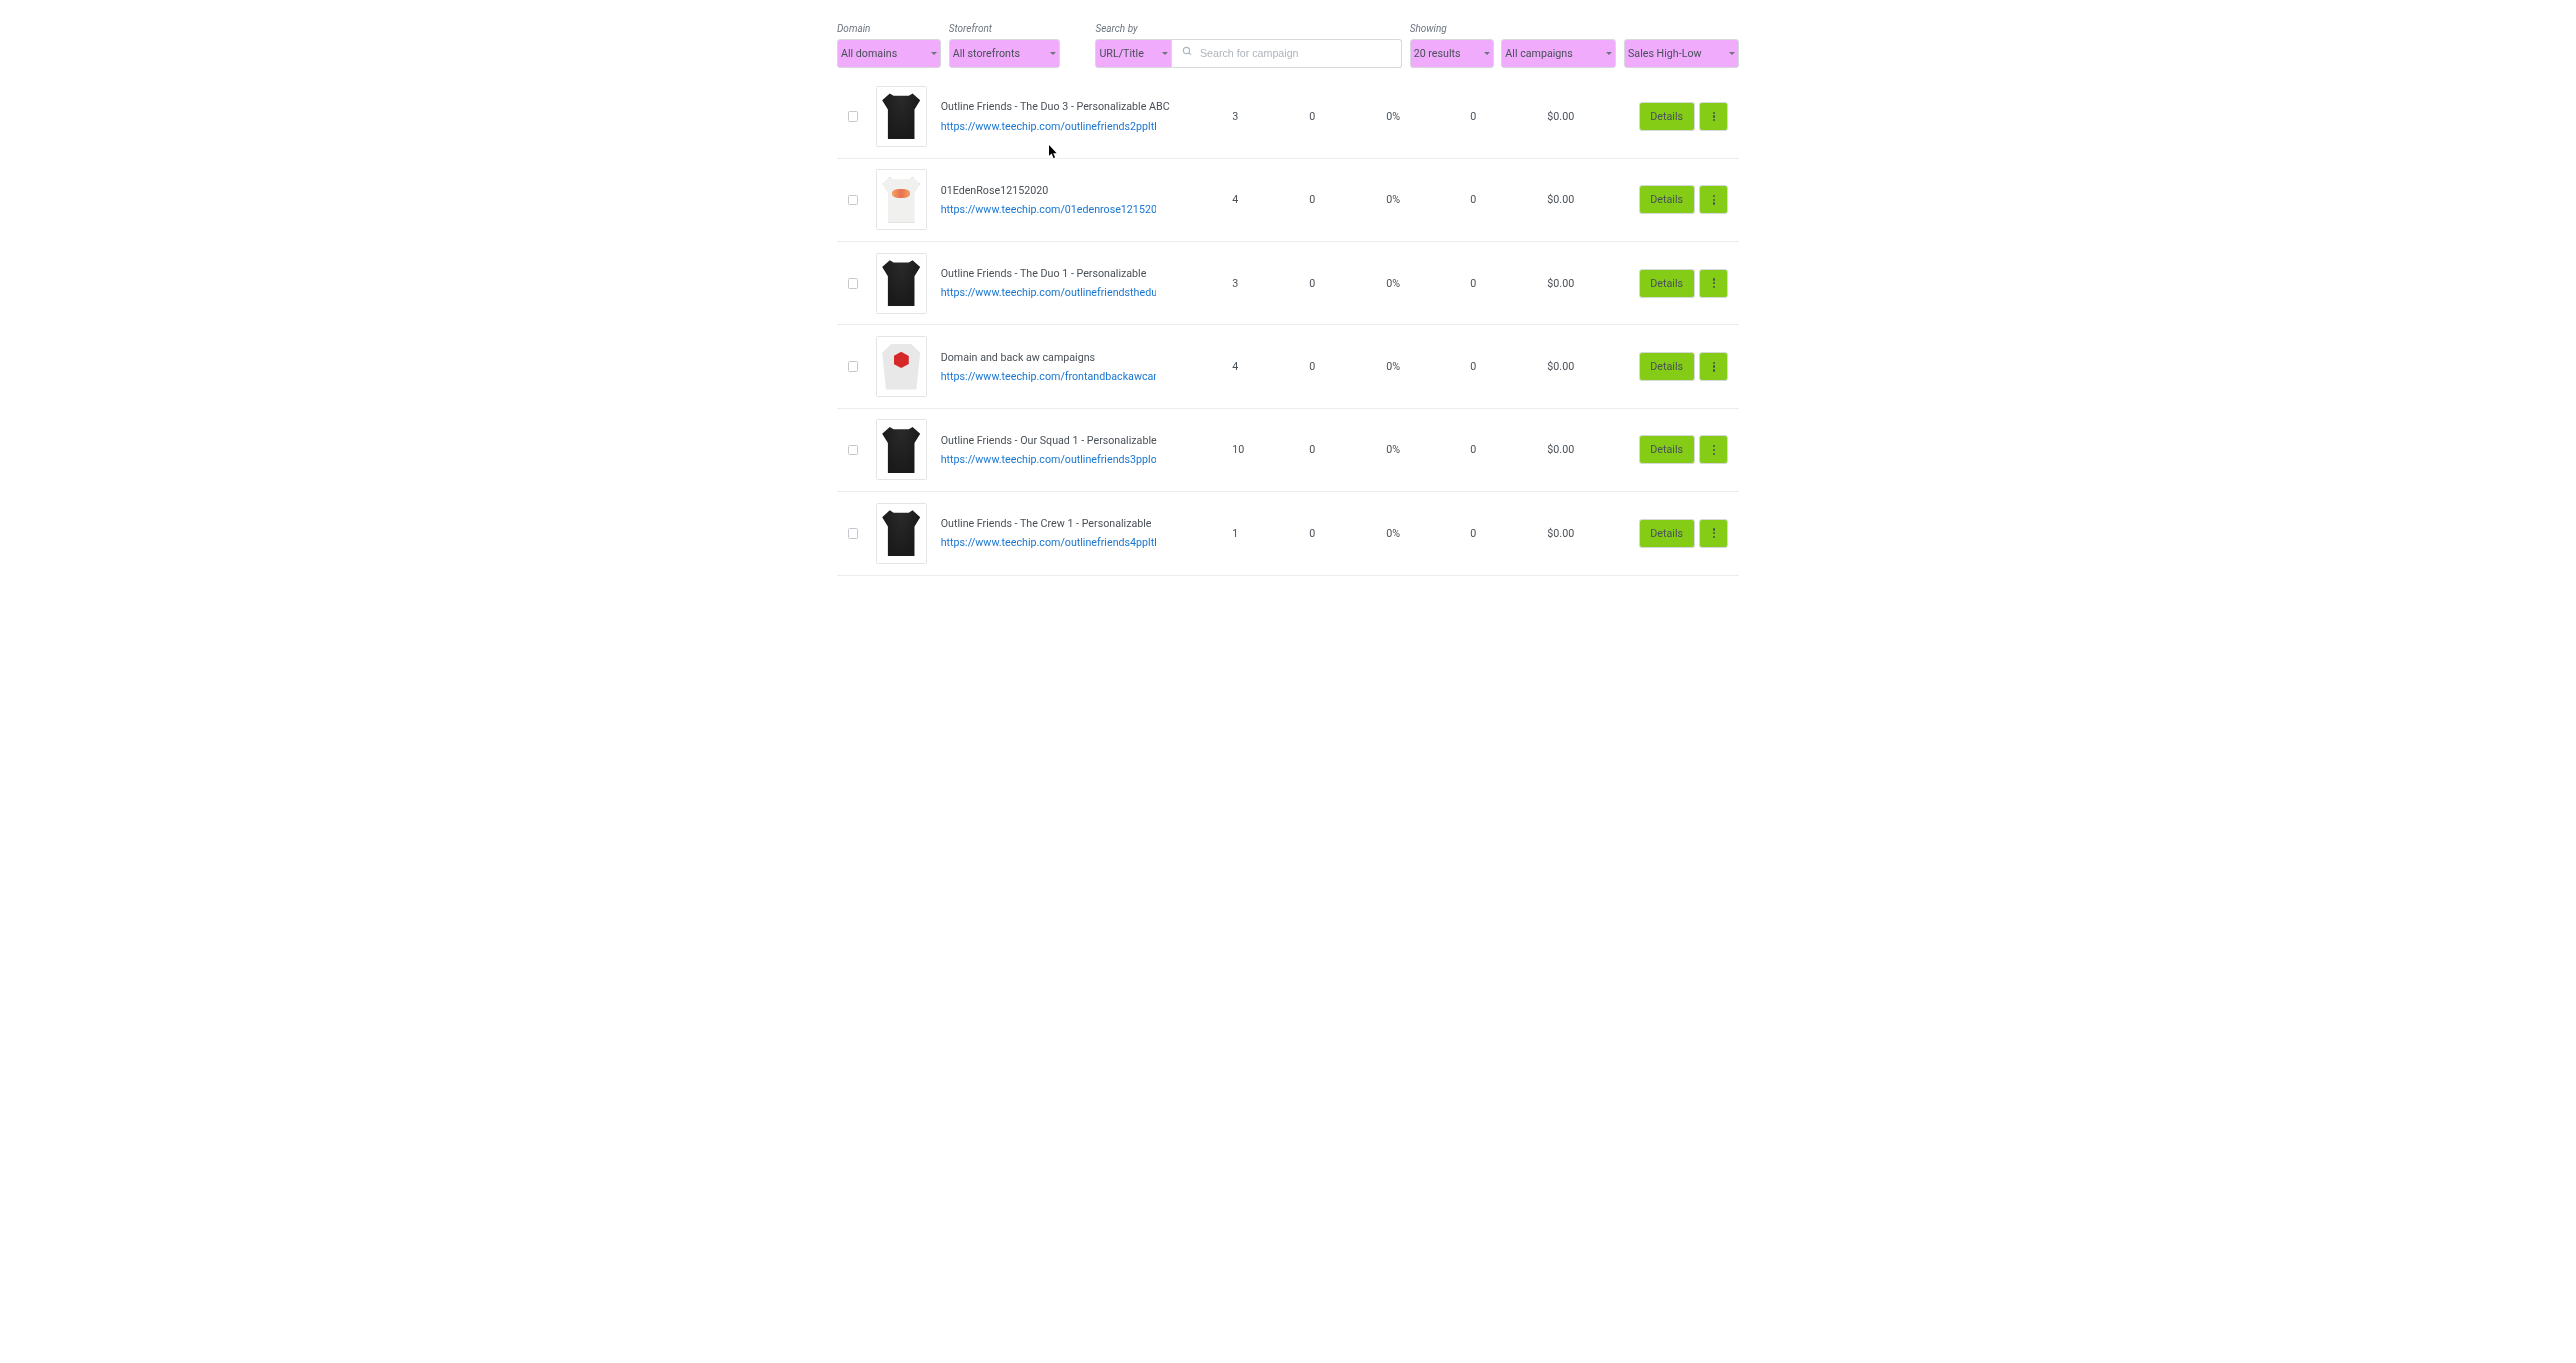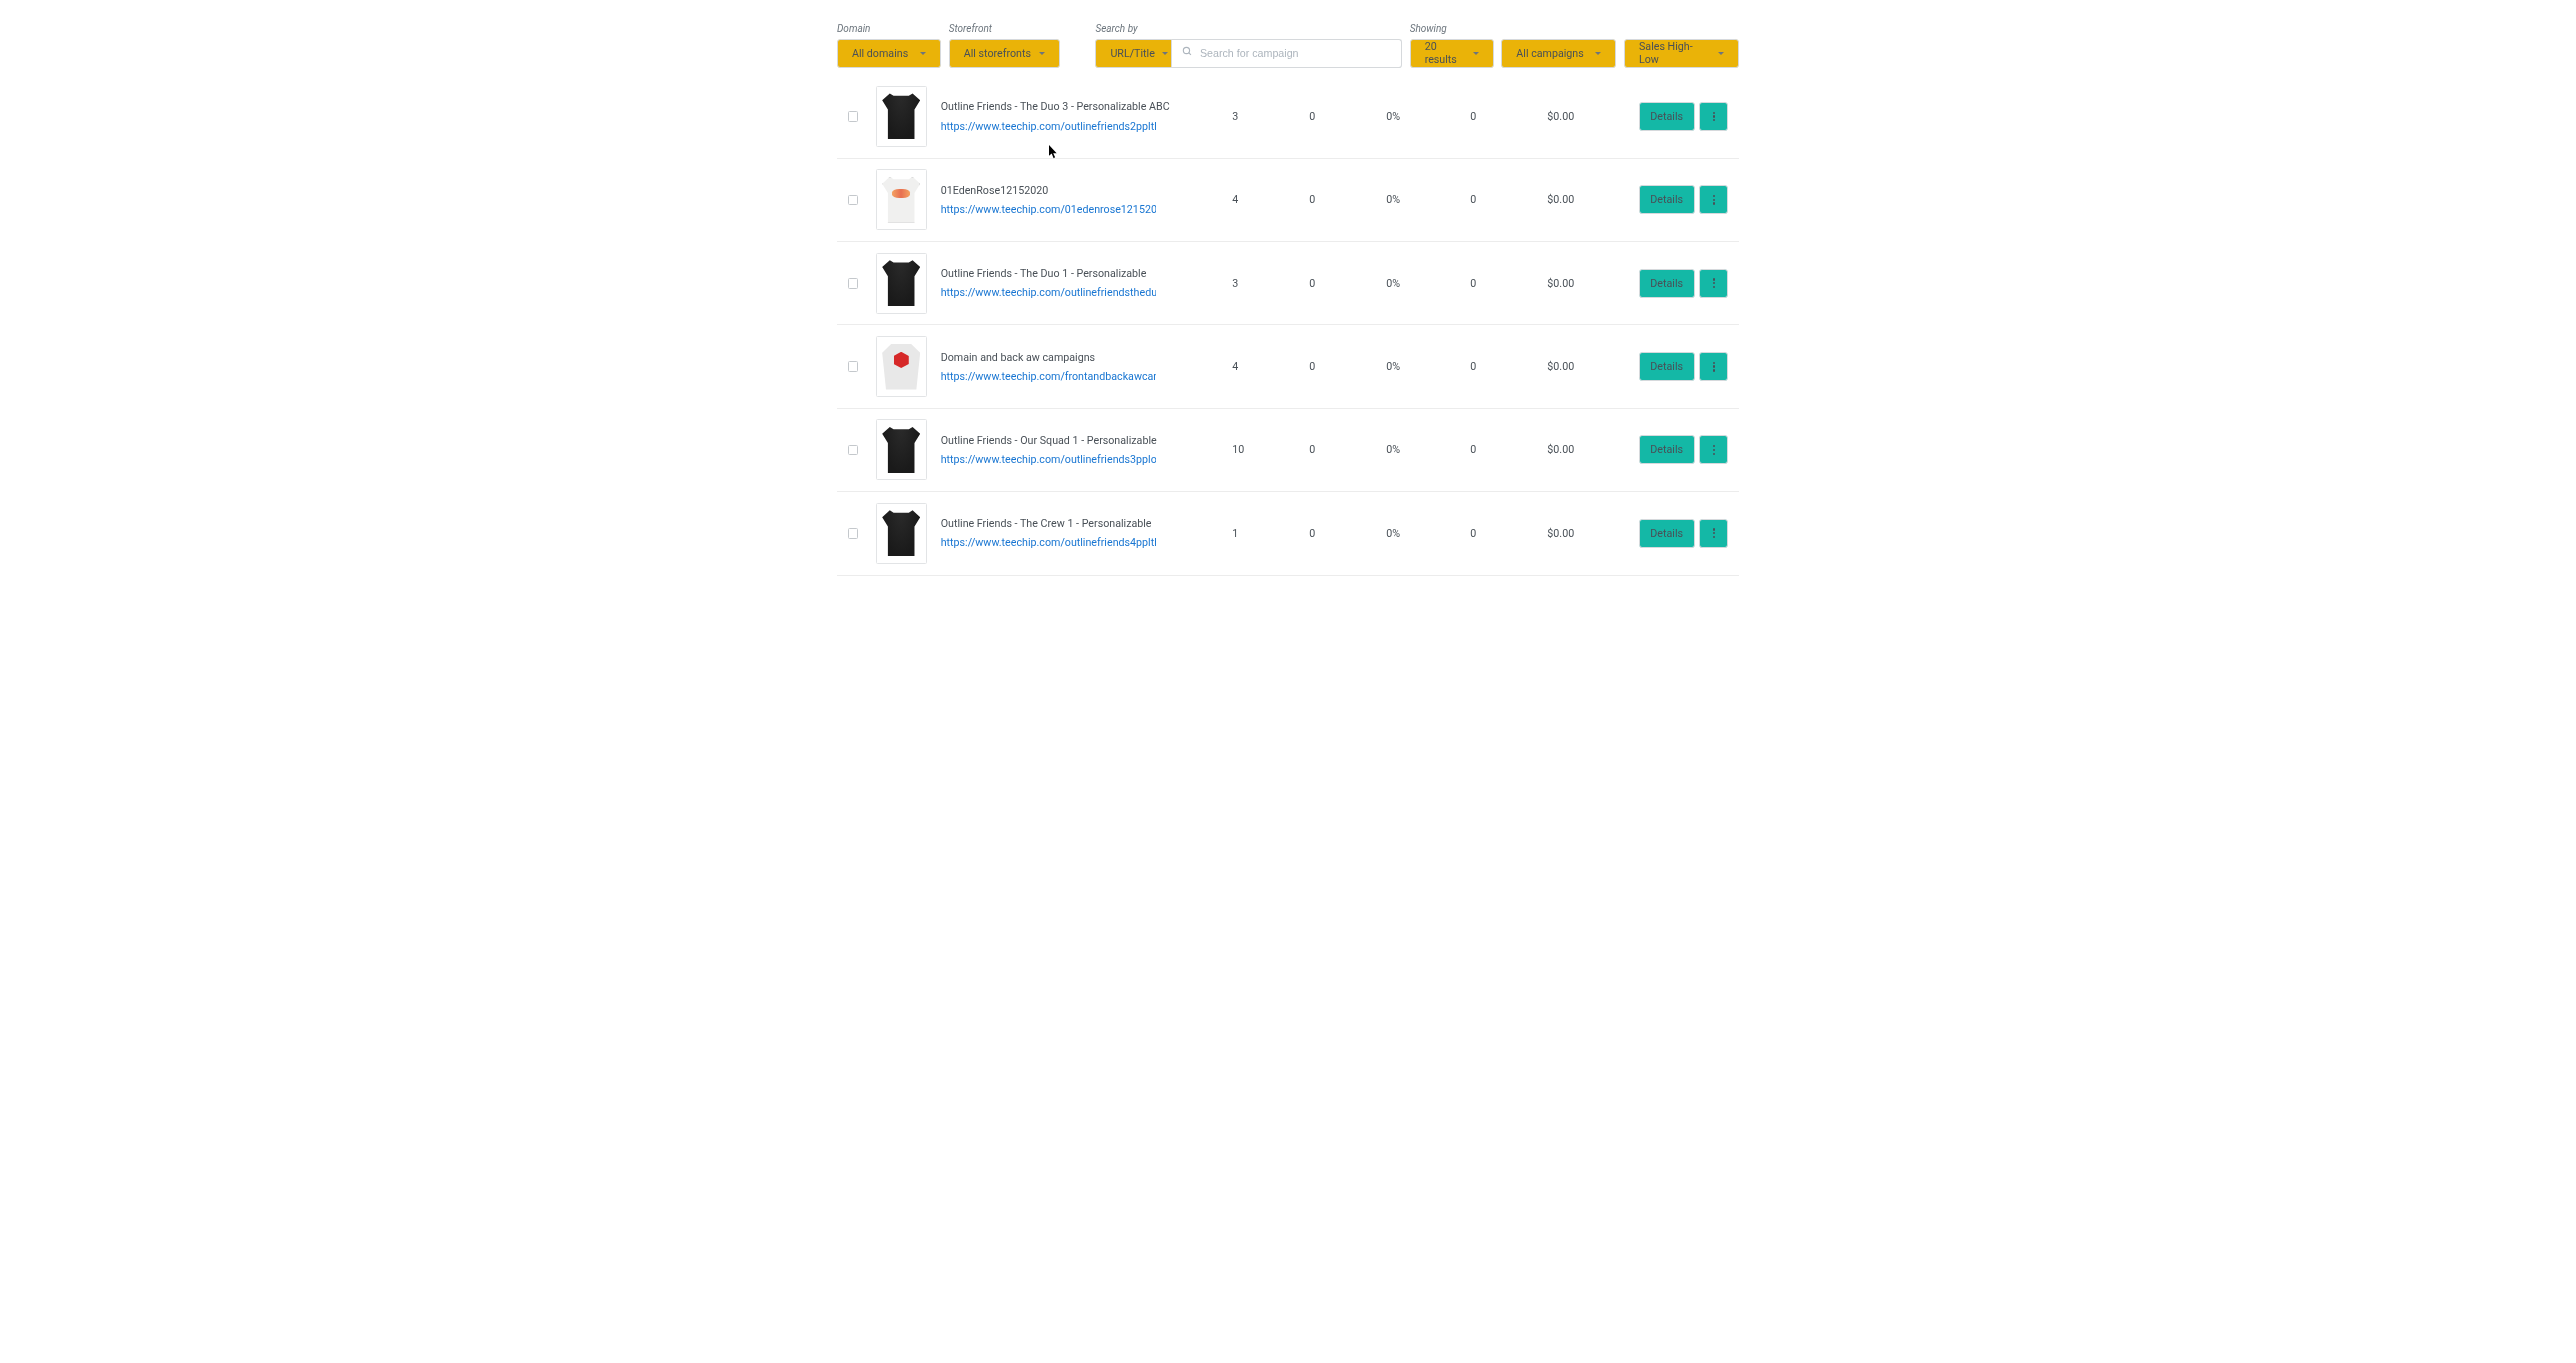--- a/index.html
+++ b/index.html
@@ -29,22 +29,22 @@
     margin-bottom: 4.6px;
     font-style: italic;
   }
   .select-box {
     display: flex;
     align-items: center;
     justify-content: space-between;
     height: 29px;
     border: 0.8px solid #d6d9dc;
     border-radius: 3.1px;
-    padding: 0 14px;
-    background: #eab308;
+    padding: 0 3px;
+    background: #f0abfc;
     cursor: pointer;
     color: #495057;
     font-size: 10.7px;
     gap: 7px;
   }
   .select-box .caret {
     width: 0; height: 0;
     border-left: 3.1px solid transparent;
     border-right: 3.1px solid transparent;
     border-top: 3.8px solid #6c757d;
@@ -142,21 +142,21 @@
   .row-views { width:77px; }
   .row-orders { width:77px; }
   .row-conversion { width:84px; }
   .row-unit { width:77px; }
   .row-profit { width:77px; }
   .row-actions { width:104px; display:flex; gap:4.6px; justify-content:flex-end;}
   .btn {
     height: 29px;
     border: 0.8px solid #d6d9dc;
     border-radius: 3.1px;
-    background:#14b8a6;
+    background:#84cc16;
     display:flex; align-items:center; justify-content:center;
     cursor:pointer;
     color:#495057;
     font-size:10.7px;
   }
   .btn-details { padding: 0 10.7px;}
   .btn-more { width:29px; font-weight:bold; }
   .dots { display:flex; flex-direction:column; gap:1.5px;}
   .dots span { width:2.3px; height:2.3px; background:#495057; border-radius:50%; display:block;}
 

